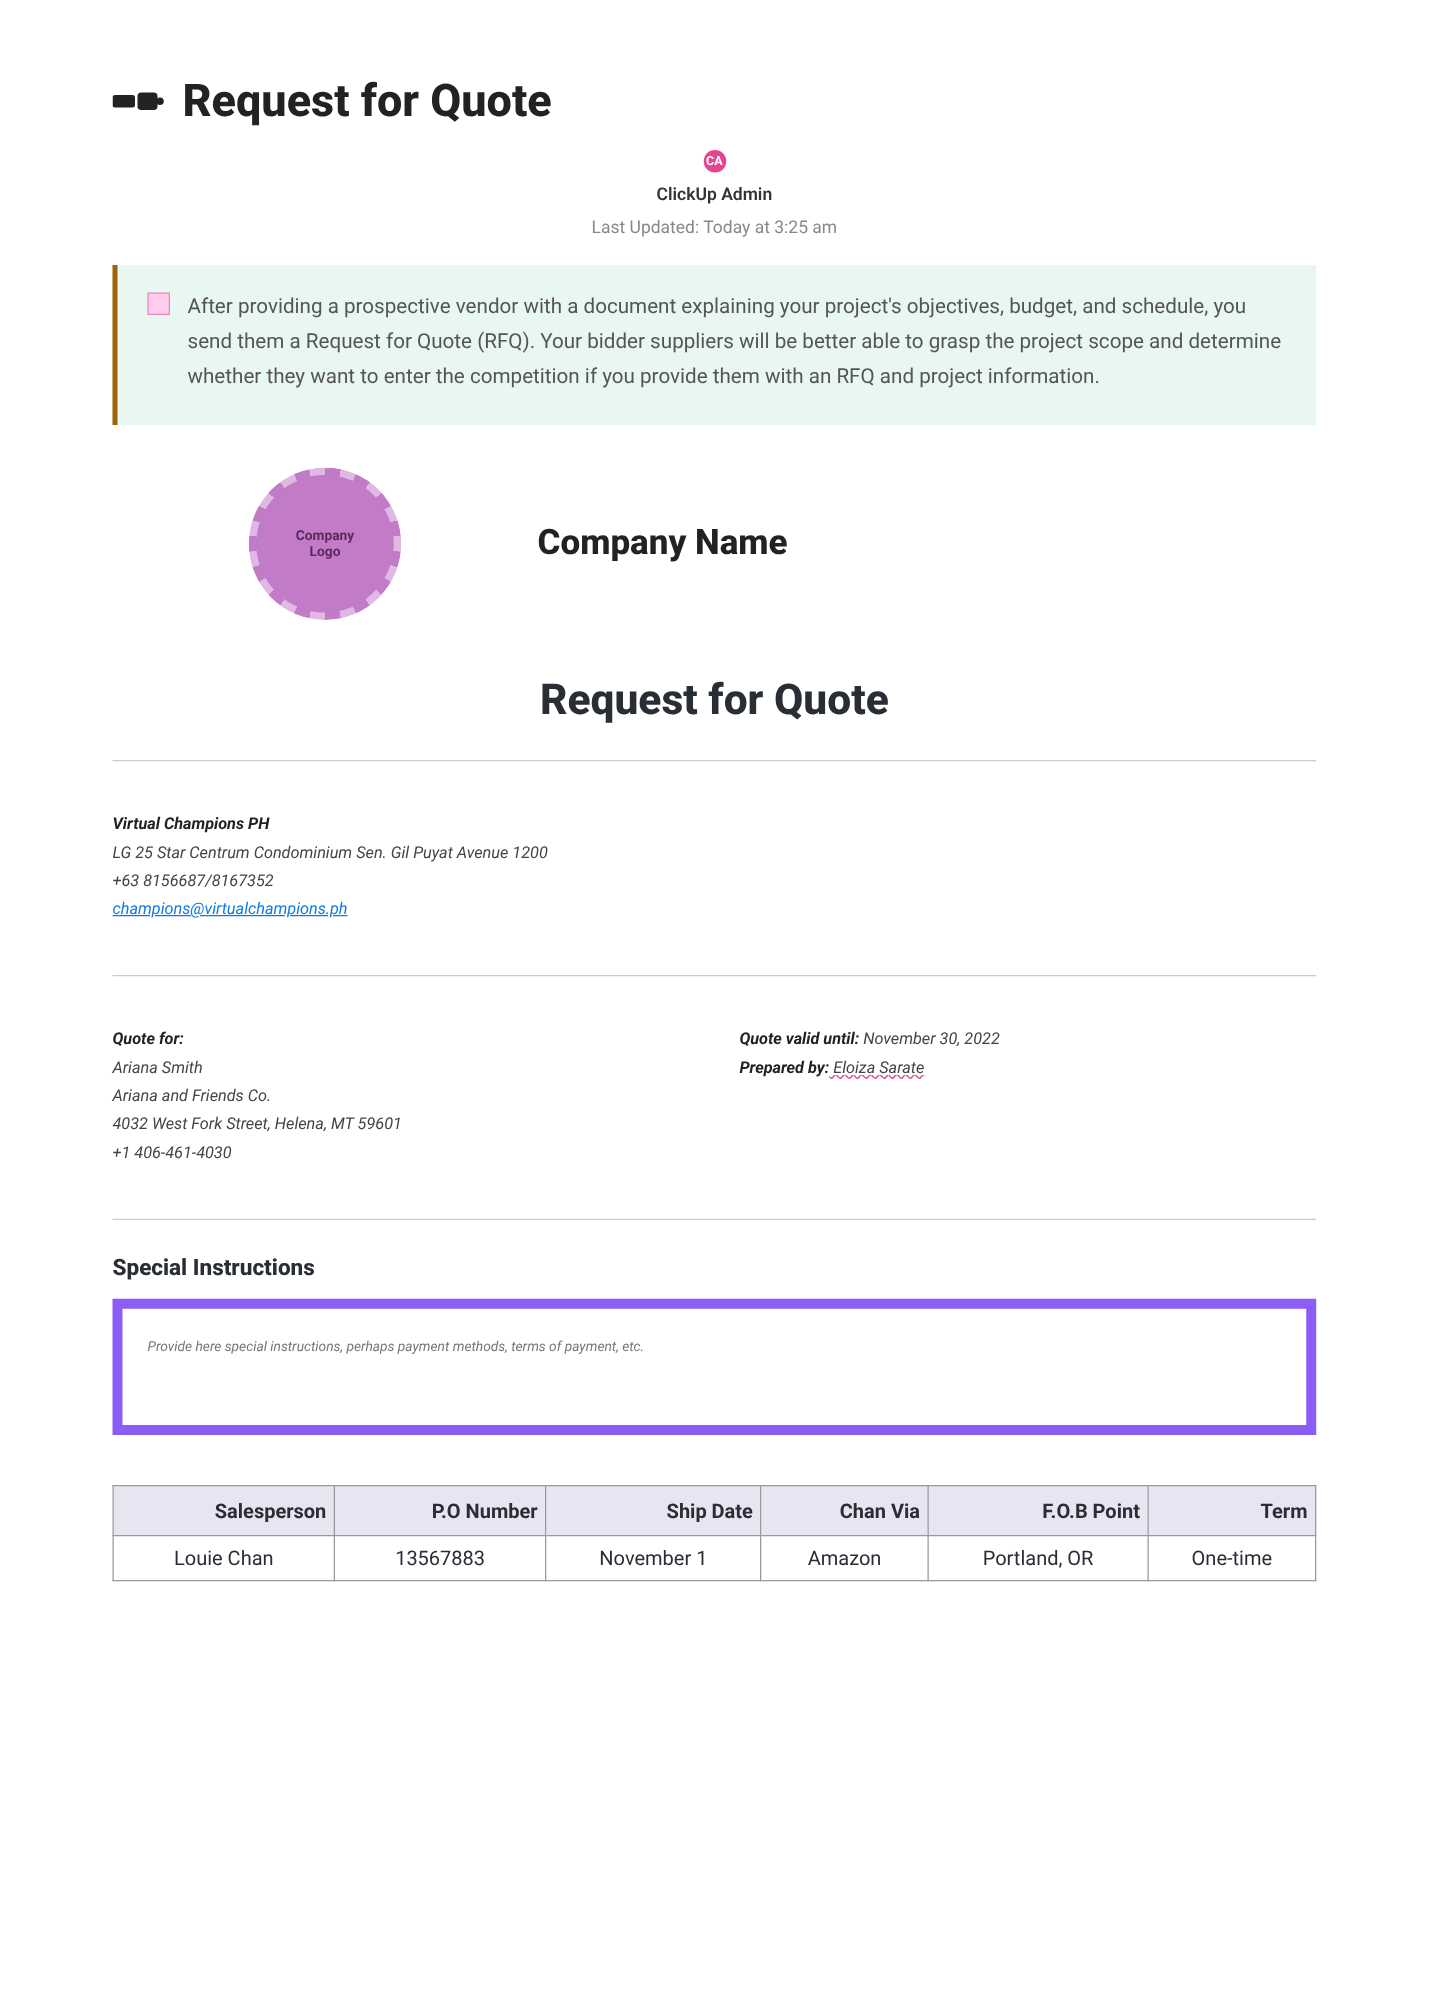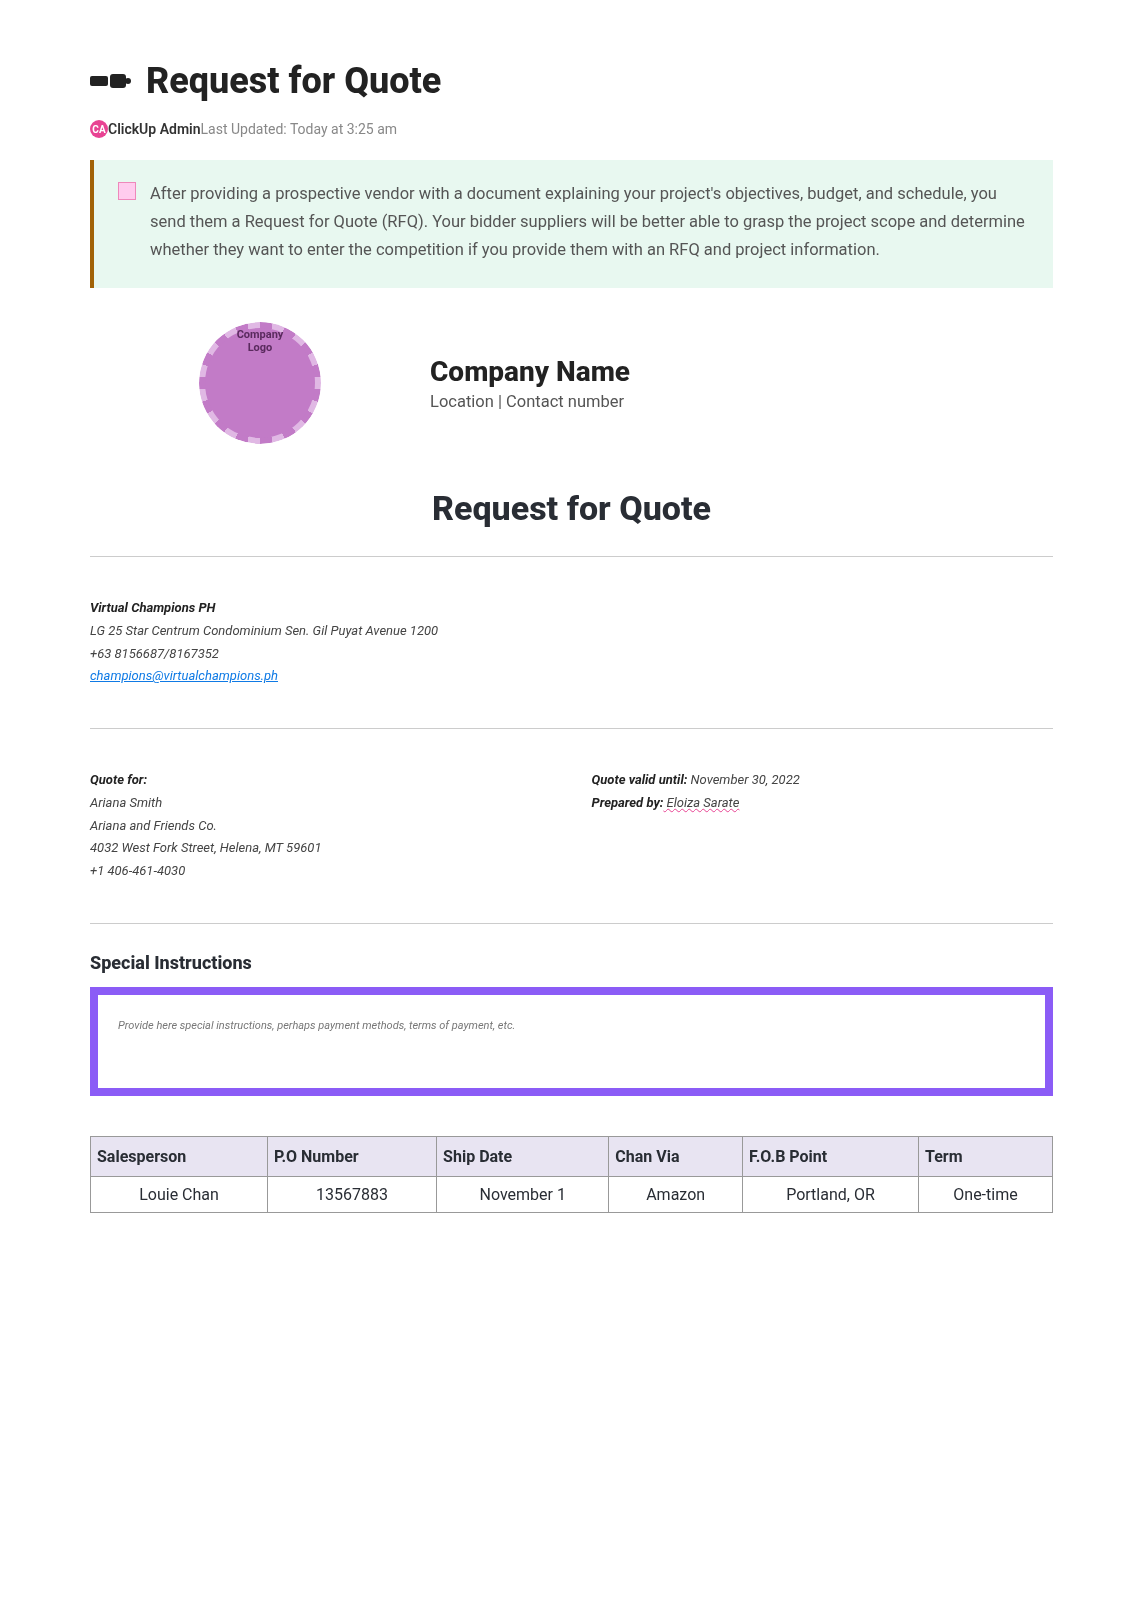--- a/index.html
+++ b/index.html
@@ -1,46 +1,46 @@
 <!DOCTYPE html>
 <html><head>
 <meta charset="utf-8">
 <style>
 * { box-sizing: border-box; margin: 0; padding: 0; }
 body { font-family: -apple-system, BlinkMacSystemFont, "Segoe UI", Roboto, sans-serif; background: #fff; color: #292d34; width: 1143px; margin: 0 auto; padding: 60px 90px; }
 .doc-header { margin-bottom: 18px; }
 .doc-title-row { display: flex; align-items: center; gap: 12px; margin-bottom: 18px; }
 .doc-title-icon { width: 44px; height: 22px; display: flex; align-items: center; }
 .doc-title { font-size: 36px; font-weight: 800; color: #222; }
-.meta-row { display: flex; align-items: center; font-size: 14px; }
+.meta-row { display: flex; align-items: center; gap: 10px; font-size: 14px; flex-direction: column; }
 .avatar { width: 18px; height: 18px; border-radius: 50%; background: #e84393; color: #fff; font-size: 10px; font-weight: 700; display: flex; align-items: center; justify-content: center; }
 .author { font-weight: 600; color: #333; }
 .updated { color: #888; }
 .callout { background: #e8f8f0; border-left: 4px solid #a16207; padding: 20px 28px 24px 24px; margin: 22px 0 40px; display: flex; gap: 14px; }
 .callout-icon { width: 18px; height: 18px; background: #fce; border: 1px solid #e8b; flex-shrink: 0; margin-top: 2px; }
 .callout-text { font-size: 16.5px; color: #555; line-height: 1.7; }
 .company-row { display: flex; align-items: center; margin: 10px 0 50px; }
 .logo-col { width: 340px; display: flex; justify-content: center; }
-.logo-badge { width: 110px; height: 110px; background: #c27bc7; border-radius: 50%; display: flex; flex-direction: column; align-items: center; position: relative; }
+.logo-badge { width: 110px; height: 110px; background: #c27bc7; border-radius: 50%; display: flex; flex-direction: column; align-items: center; justify-content: center; position: relative; }
 .logo-badge::before { content: ""; position: absolute; inset: -6px; background: radial-gradient(circle, #c27bc7 48%, transparent 49%), repeating-conic-gradient(#c27bc7 0 12deg, #e0b8e4 12deg 24deg); border-radius: 50%; z-index: -1; mask: radial-gradient(circle, transparent 42px, #000 43px); -webkit-mask: radial-gradient(circle, transparent 42px, #000 43px); }
 .logo-text { font-size: 11px; font-weight: 700; color: #5a2a5e; text-align: center; line-height: 1.2; }
 .company-info { flex: 1; }
 .company-name { font-size: 28px; font-weight: 800; color: #222; margin-bottom: 4px; }
 .company-sub { font-size: 16.5px; color: #555; }
 .section-title-center { font-size: 34px; font-weight: 800; text-align: center; margin: 10px 0 28px; }
 hr { border: none; border-top: 1px solid #ccc; margin: 12px 0; }
 .two-col { display: flex; gap: 40px; padding: 28px 0; }
 .col { flex: 1; font-size: 13px; line-height: 1.75; color: #444; font-style: italic; }
 .col .label { font-weight: 700; color: #222; }
 .col a { color: #0f7ae5; text-decoration: underline; }
 .col .wavy { text-decoration: underline wavy #e84393; text-decoration-thickness: 1px; }
 .sect-heading { font-size: 18px; font-weight: 800; margin: 28px 0 14px; }
 .instructions-box { border: 8px solid #8b5cf6; padding: 24px 20px 56px; font-style: italic; color: #777; font-size: 11px; }
 .ship-table { width: 100%; border-collapse: collapse; margin-top: 40px; }
-.ship-table th { background: #e8e4f2; border: 1px solid #999; padding: 10px 6px; font-size: 16px; font-weight: 700; text-align: left; }
+.ship-table th { background: #e8e4f2; border: 1px solid #999; padding: 10px 6px; font-size: 16px; font-weight: 700; text-align: right; }
 .ship-table td { border: 1px solid #999; padding: 8px 6px; font-size: 16px; text-align: center; }
 </style>
 </head>
 <body>
 
 <div class="doc-header">
   <div class="doc-title-row">
     <span class="doc-title-icon">
       <svg width="44" height="22" viewBox="0 0 44 22">
           <rect x="0" y="6" width="18" height="10" rx="2" fill="#222"></rect>
@@ -64,21 +64,20 @@
 
 <div class="company-row">
   <div class="logo-col">
     <div class="logo-badge">
       <span class="logo-text">Company</span>
       <span class="logo-text">Logo</span>
     </div>
   </div>
   <div class="company-info">
     <div class="company-name">Company Name</div>
-    <div class="company-sub">Location | Contact number</div>
   </div>
 </div>
 
 <div class="section-title-center">Request for Quote</div>
 <hr>
 
 <div class="two-col">
   <div class="col">
     <div><span class="label">Virtual Champions PH</span></div>
     <div>LG 25 Star Centrum Condominium Sen. Gil Puyat Avenue 1200</div>

